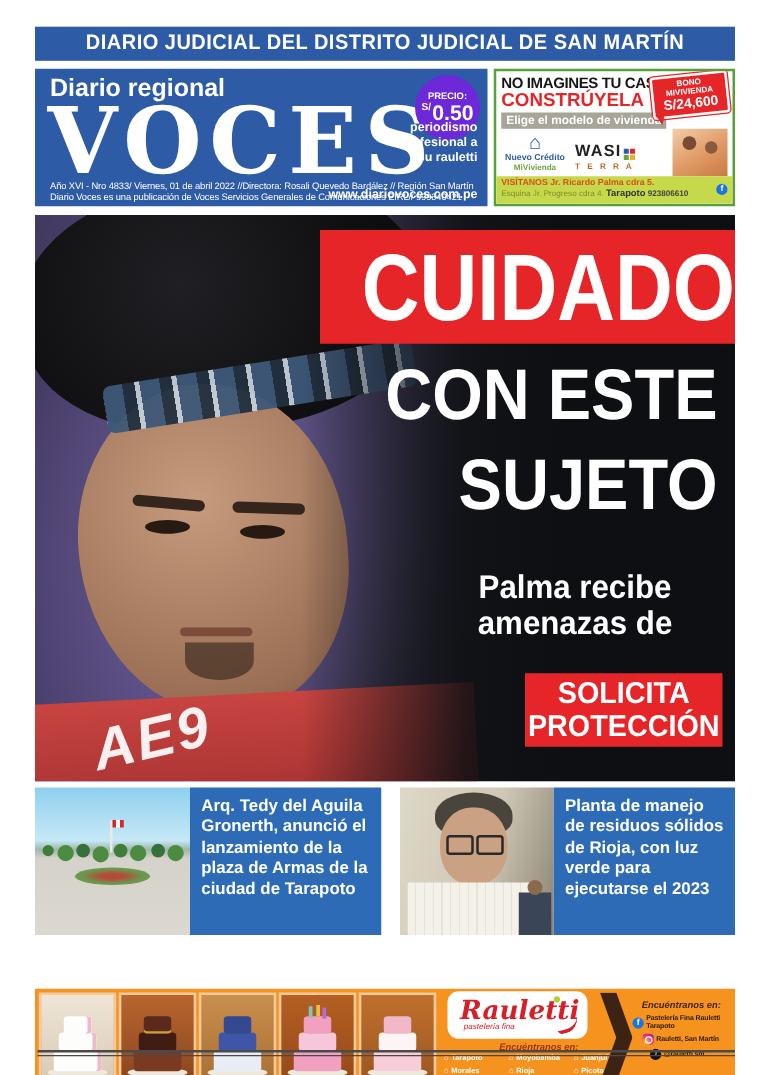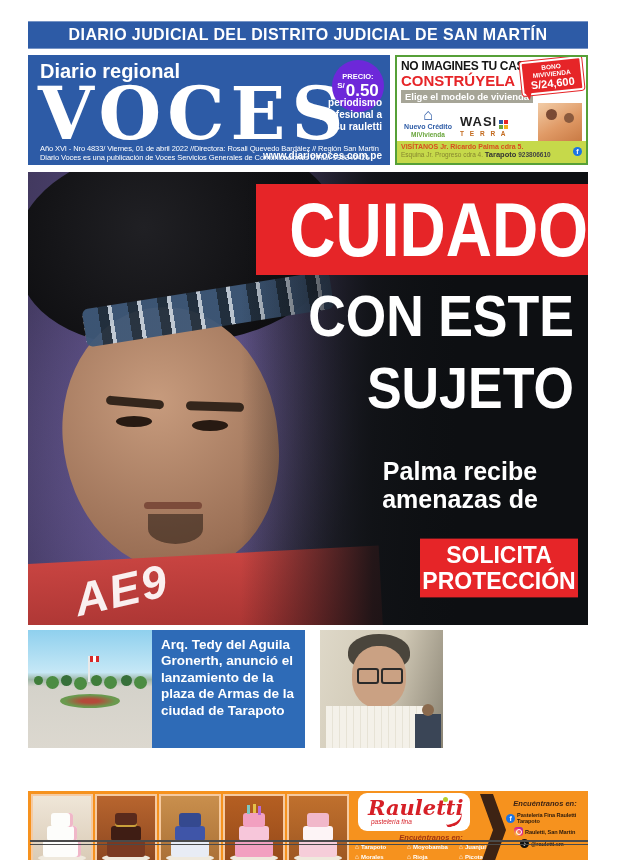--- a/index.html
+++ b/index.html
@@ -288,20 +288,21 @@
   <div class="s-l-text">Arq. Tedy del Aguila Gronerth, anunció el lanzamiento de la plaza de Armas de la ciudad de Tarapoto</div>
 
   <div class="s-r-photo">
     <div class="of-hair"></div>
     <div class="of-face"></div>
     <div class="of-lens lens-l"></div>
     <div class="of-lens lens-r"></div>
     <div class="of-shirt"></div>
     <div class="of-person2"></div>
   </div>
+  <div class="s-r-text">Planta de manejo de residuos sólidos de Rioja, con luz verde para ejecutarse el 2023</div>
 
   <div class="bakery">
     <div class="cakes">
       <div class="cake c1">
           <div class="plate"></div>
           <div class="tb"></div>
           <div class="tm"></div>
           <div class="tt"></div>
         </div>
       <div class="cake c2">

